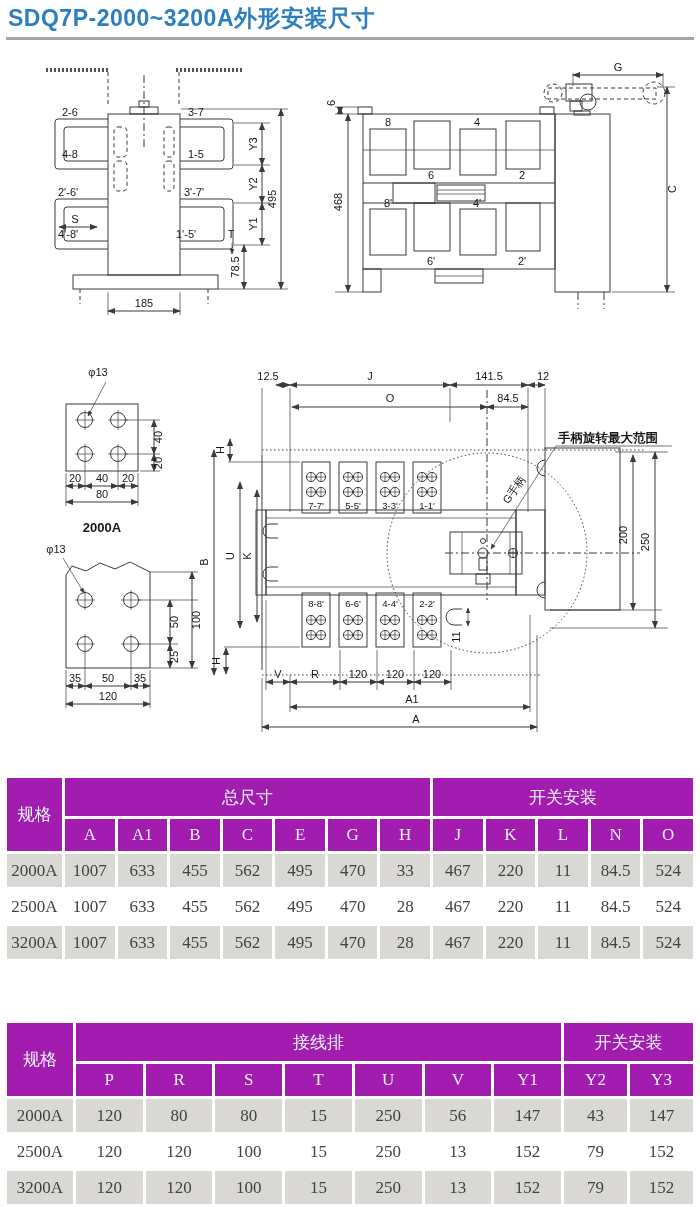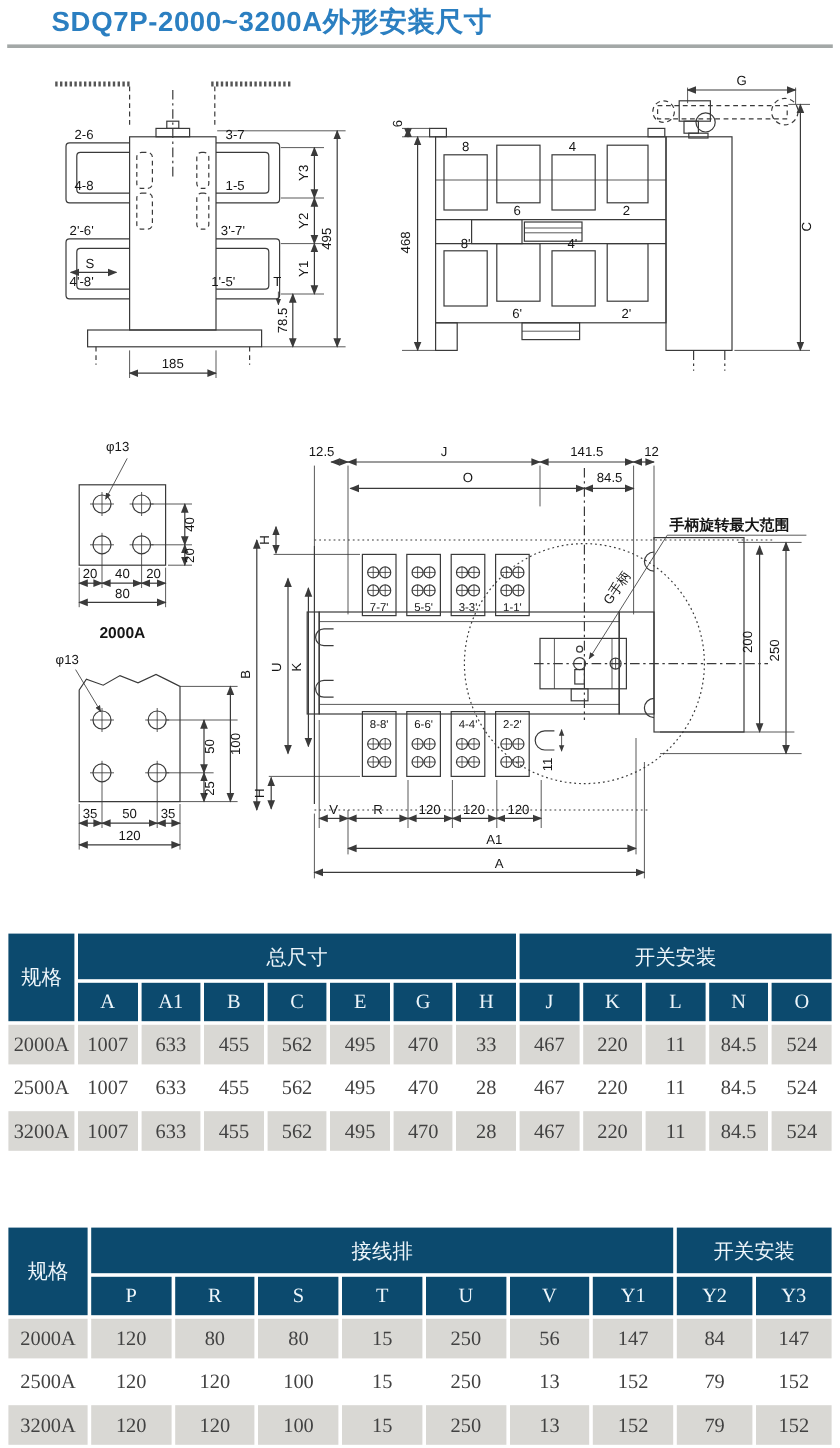--- a/index.html
+++ b/index.html
@@ -4,21 +4,21 @@
 <style>
   * { margin:0; padding:0; box-sizing:border-box; }
   html,body { background:#fff; }
   body {
     width:700px; height:1207px; position:relative; overflow:hidden;
     font-family:"Liberation Sans", sans-serif;
   }
   .page-title {
     position:absolute; left:8px; top:3px;
     font-size:23px; font-weight:bold; color:#2b7fc1; letter-spacing:.5px;
-    font-family:"Liberation Sans", sans-serif; white-space:nowrap;margin-left:35px;
+    font-family:"Liberation Sans", sans-serif; white-space:nowrap;
   }
   .title-rule { position:absolute; left:6px; top:37px; width:688px; height:3px; background:#a3a8a7; }
 
   svg { position:absolute; overflow:visible; }
   svg line, svg rect, svg path, svg circle { stroke:#3a3a3a; fill:none; stroke-width:1; }
   svg .thin { stroke-width:.7; }
   svg .dash { stroke-dasharray:4 3; }
   svg .dot  { stroke-dasharray:1.5 2.5; }
   svg .dashdot { stroke-dasharray:8 3 2 3; }
   svg .hatch { stroke-width:4; stroke-dasharray:2 2; stroke:#555; }
@@ -26,21 +26,21 @@
   svg text.t9 { font-size:9.5px; }
   svg text.big { font-size:13px; font-weight:bold; }
   svg text.ann { font-size:12.5px; font-weight:bold; }
   svg marker path { fill:#3a3a3a !important; stroke:none !important; }
 
   table.dims {
     position:absolute; border-collapse:separate; border-spacing:3px;
     table-layout:fixed; font-family:"Liberation Serif", serif;
   }
   table.dims td { text-align:center; vertical-align:middle; font-size:17px; }
-  td.hd { background:#0c4a6e; color:#eef6fb; }
+  td.hd { background:#a21caf; color:#eef6fb; }
   td.g  { background:#d9d8d4; }
   tbody td { color:#424242; }
 </style>
 </head>
 <body>
 
 <div class="page-title">SDQ7P-2000~3200A外形安装尺寸</div>
 <div class="title-rule"></div>
 
 <svg style="left:18px; top:57px;" width="302" height="280" viewBox="0 0 302 280">
@@ -507,21 +507,21 @@
   <tbody>
     <tr style="height:33px">
       <td class="g">2000A</td>
       <td class="g">120</td>
       <td class="g">80</td>
       <td class="g">80</td>
       <td class="g">15</td>
       <td class="g">250</td>
       <td class="g">56</td>
       <td class="g">147</td>
-      <td class="g">84</td>
+      <td class="g">43</td>
       <td class="g">147</td>
     </tr>
     <tr style="height:33px">
       <td>2500A</td>
       <td>120</td>
       <td>120</td>
       <td>100</td>
       <td>15</td>
       <td>250</td>
       <td>13</td>

